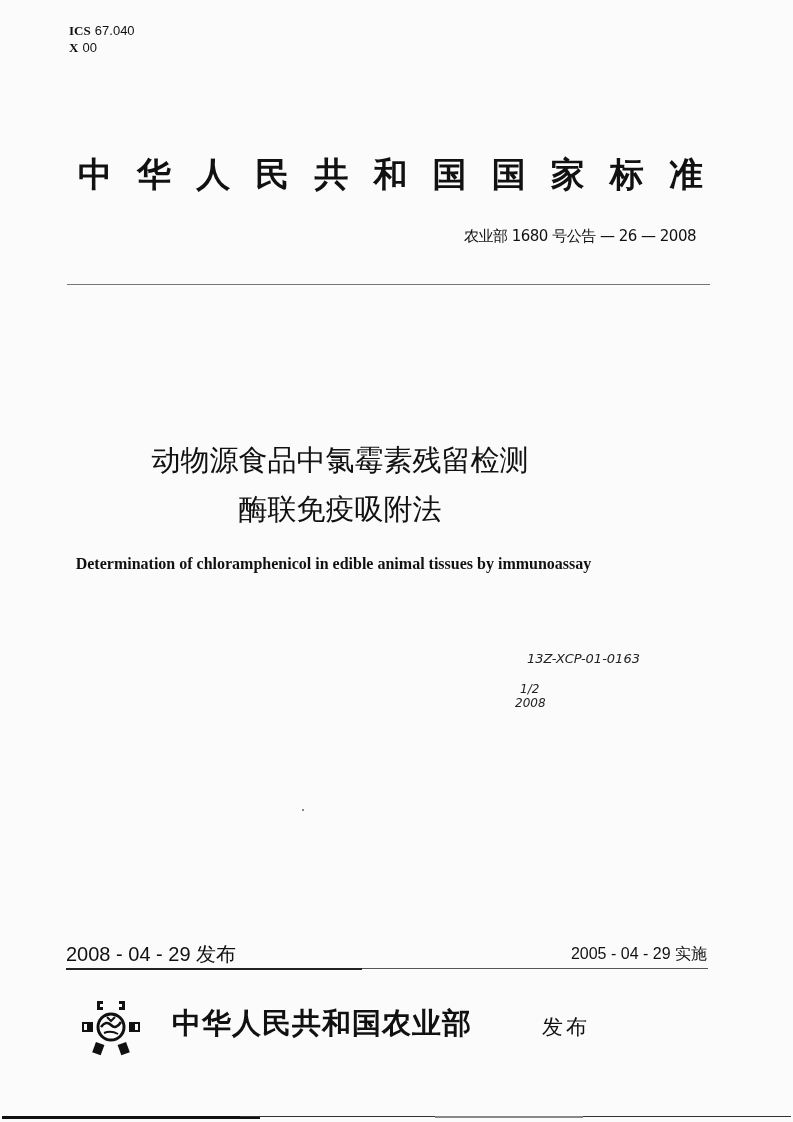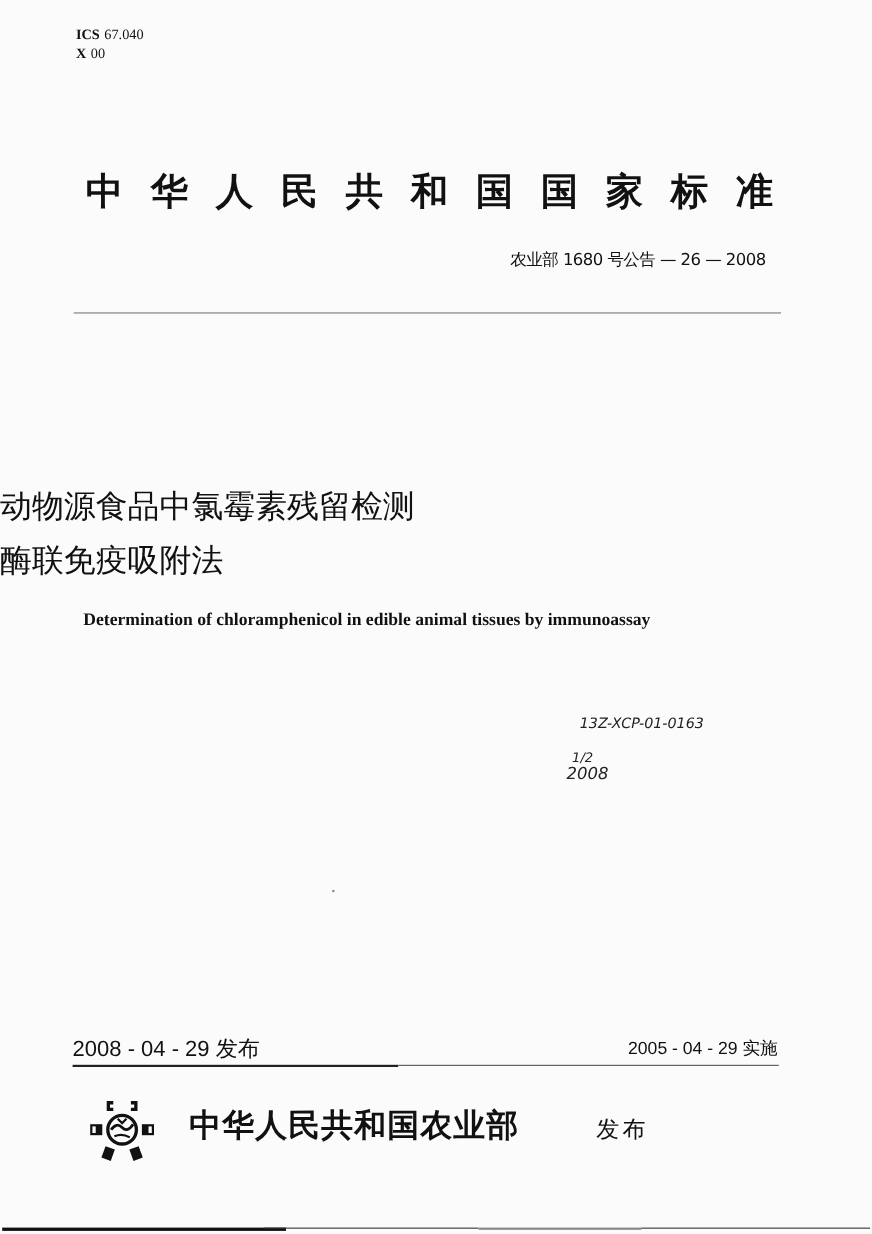--- a/index.html
+++ b/index.html
@@ -10,58 +10,58 @@
       overflow: hidden;
       color: #111;
       font-family: "DejaVu Sans", sans-serif;
     }
     .abs { position: absolute; }
     .ics {
       left: 69px; top: 22px;
       font-size: 13px; line-height: 17px;
     }
     .ics .lbl { font-family: "Liberation Serif", serif; font-weight: bold; }
-    .ics .val { font-family: Liberation Serif, serif; }
+    .ics .val { font-family: Liberation Sans, sans-serif; }
     .national-std {
       left: 78px; top: 150px; width: 625px;
       display: flex; justify-content: space-between;
       font-size: 34px; font-weight: bold; line-height: 48px;
       font-family: "DejaVu Sans", sans-serif;
     }
     .std-number {
       right: 97px; top: 226px;
       font-size: 15px; line-height: 20px;
       font-family: "DejaVu Sans", sans-serif;
       letter-spacing: -0.5px;
     }
     .rule-top {
       left: 67px; top: 284px; width: 643px; height: 1px;
       background: #777;
     }
     .title-cn {
-      left: 0; width: 680px; text-align: left;
+      left: 0; width: 680px; text-align: center;
       font-size: 29px; line-height: 44px;
       font-family: "DejaVu Sans", sans-serif;
     }
     .title-cn.l1 { top: 438px; }
     .title-cn.l2 { top: 487px; }
     .title-en {
       left: 0; width: 667px; top: 553px; text-align: center;
       font-family: "Liberation Serif", serif;
       font-weight: bold; font-size: 16px; line-height: 22px;
     }
     .handwriting {
       left: 527px; top: 652px;
       font-family: "DejaVu Sans", sans-serif;
       font-style: italic; font-size: 13px; line-height: 14px;
       color: #222;
     }
     .handwriting .hw1 { display: block; margin-left: 0; }
     .handwriting .hw2 { display: block; margin-left: -7px; margin-top: 16px; font-size: 12px; }
-    .handwriting .hw3 { display: block; margin-left: -12px; font-size: 15px; }
+    .handwriting .hw3 { display: block; margin-left: -12px; font-size: 12px; }
     .speck { left: 302px; top: 809px; width: 2px; height: 2px; background: #888; }
     .date-issue {
       left: 66px; top: 942px;
       font-size: 20px; line-height: 24px;
       font-family: "Liberation Sans", sans-serif;
     }
     .date-impl {
       right: 86px; top: 942px;
       font-size: 16px; line-height: 24px;
       font-family: "Liberation Sans", sans-serif;

